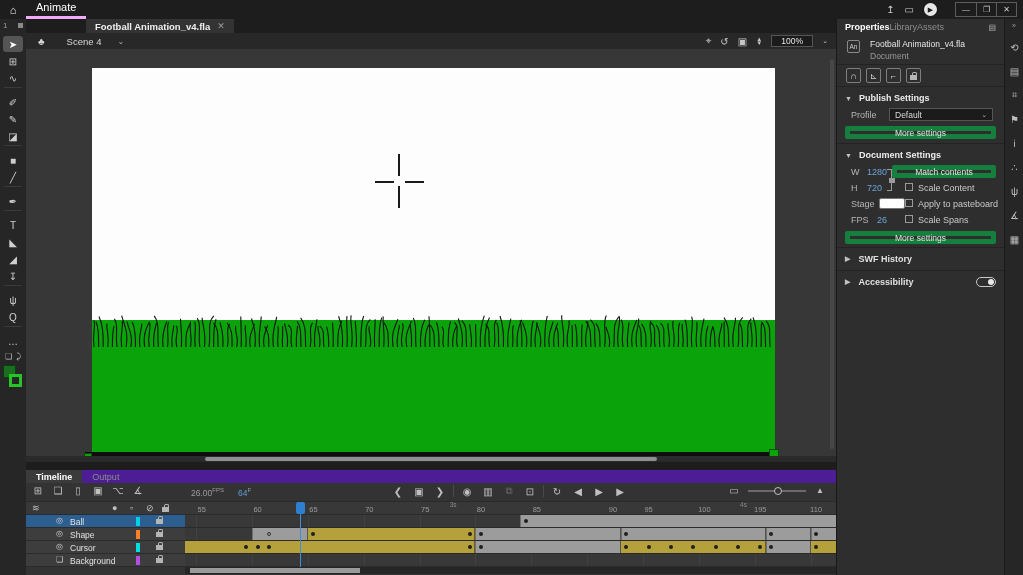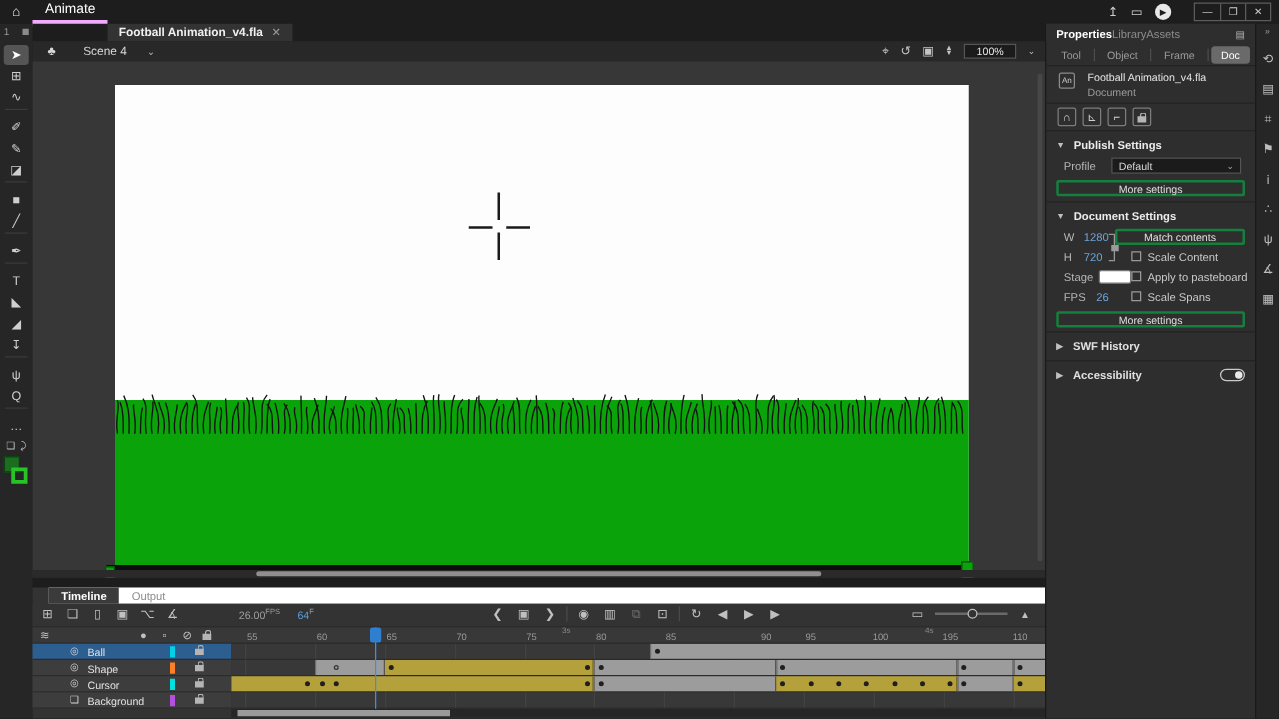--- a/index.html
+++ b/index.html
@@ -62,21 +62,21 @@
   #crosshair-v1 { left:372px; top:105px; width:1.5px; height:22px; background:#1a1a1a; }
   #crosshair-v2 { left:372px; top:137px; width:1.5px; height:22px; background:#1a1a1a; }
   #crosshair-h1 { left:349px; top:132px; width:19px; height:1.5px; background:#1a1a1a; }
   #crosshair-h2 { left:379px; top:132px; width:19px; height:1.5px; background:#1a1a1a; }
   #stage-hscroll { left:0px; top:407px; width:810px; height:6px; background:#2a2a2a; }
   #stage-hscroll .thumb { position:absolute; left:179px; top:1px; width:452px; height:4px; background:#8f8f8f; border-radius:2px; }
   #stage-vscroll { left:804px; top:10px; width:4px; height:390px; background:#474747; border-radius:2px; }
 
   
   #timeline { left:26px; top:470px; width:810px; height:105px; background:#333; }
-  #tl-tabs { height:13px; background:#ffffff; display:flex; align-items:center;margin-left:13px; }
+  #tl-tabs { height:13px; background:#4c1d95; display:flex; align-items:center; }
   .tl-tab { font-size:9px; padding:0 10px; color:#8d8d8d; height:13px; display:flex; align-items:center; }
   .tl-tab.active { color:#fff; font-weight:bold; background:#3b3b3b; }
   #tl-toolbar { position:relative; height:19px; background:#333; border-bottom:1px solid #2a2a2a; }
   .tl-ico { color:#c0c0c0; font-size:10px; width:16px; text-align:center; display:inline-block; }
   .tl-ico.dim { color:#6a6a6a; }
   #tl-left { position:absolute; left:4px; top:2px; display:flex; gap:4px; }
   #tl-fps { position:absolute; left:165px; top:4px; font-size:8.5px; color:#9c9c9c; }
   #tl-fps .sup { font-size:6px; vertical-align:super; }
   #tl-fps .blue { color:#5c9ed9; margin-left:14px; }
   #tl-center { position:absolute; left:364px; top:2px; display:flex; gap:5px; align-items:center; }
@@ -132,21 +132,21 @@
   .dtog { width:15px; height:15px; border:1px solid #7d7d7d; border-radius:2px; color:#d0d0d0;
      font-size:9px; display:flex; align-items:center; justify-content:center; position:relative; }
   .sec-head { display:flex; align-items:center; gap:7px; padding:6px 8px 4px 8px; color:#ececec; font-weight:bold; font-size:9px; }
   .sec-head .chev { font-size:7px; color:#c0c0c0; }
   .prow { position:relative; height:16px; }
   .plabel { position:absolute; left:14px; top:3px; color:#b5b5b5; }
   .pvalue-blue { color:#6ea3d8; }
   .selbox { position:absolute; left:52px; top:1px; width:104px; height:13px; background:#1b1b1b; border:1px solid #555;
      color:#d8d8d8; font-size:8.5px; display:flex; align-items:center; padding:0 5px; }
   .selbox .chv { margin-left:auto; font-size:7px; color:#b0b0b0; }
-  .pbtn { margin:3px 8px; height:13px; border:2px solid #15803d; border-radius:2px; color:#e0e0e0;
+  .pbtn { margin:3px 8px; height:13px; border:5px solid #15803d; border-radius:2px; color:#e0e0e0;
      display:flex; align-items:center; justify-content:center; font-size:8.5px; }
   .pbtn.half { position:absolute; left:55px; right:8px; margin:0; top:1px; }
   .divline { height:1px; background:#232323; margin-top:4px; }
   .chk { position:absolute; left:68px; top:3px; width:8px; height:8px; border:1px solid #9a9a9a; background:transparent; }
   .chklabel { position:absolute; left:81px; top:3px; color:#c9c9c9; }
   #stage-swatch { position:absolute; left:42px; top:2px; width:26px; height:11px; background:#fff; border:1px solid #777; border-radius:2px; }
   #wh-link { position:absolute; left:48px; top:5px; width:7px; height:22px; border-right:1px solid #9a9a9a; }
   #wh-link:before, #wh-link:after { content:''; position:absolute; right:0; width:4px; height:1px; background:#9a9a9a; }
   #wh-link:before { top:0; } #wh-link:after { bottom:0; }
   #wh-lock { position:absolute; left:52px; top:14px; width:6px; height:5px; background:#9a9a9a; }
@@ -599,29 +599,20 @@
     </div>
   </div>
 
   <div id="props" class="abs">
     <div id="props-tabs">
       <span class="ptab active">Properties</span>
       <span class="ptab">Library</span>
       <span class="ptab">Assets</span>
       <span id="props-menu-ic">▤</span>
     </div>
-    <div id="subtabs">
-        <span class="subtab">Tool</span>
-        <span class="subsep"></span>
-        <span class="subtab">Object</span>
-        <span class="subsep"></span>
-        <span class="subtab">Frame</span>
-        <span class="subsep"></span>
-        <span class="subtab active">Doc</span>
-      </div>
     <div id="doc-info">
       <span id="doc-ic">An</span>
       <span id="doc-name">Football Animation_v4.fla</span>
       <span id="doc-type">Document</span>
     </div>
     <div id="doc-toggles">
         <div class="dtog">∩</div>
         <div class="dtog">⊾</div>
         <div class="dtog">⌐</div>
         <div class="dtog">

